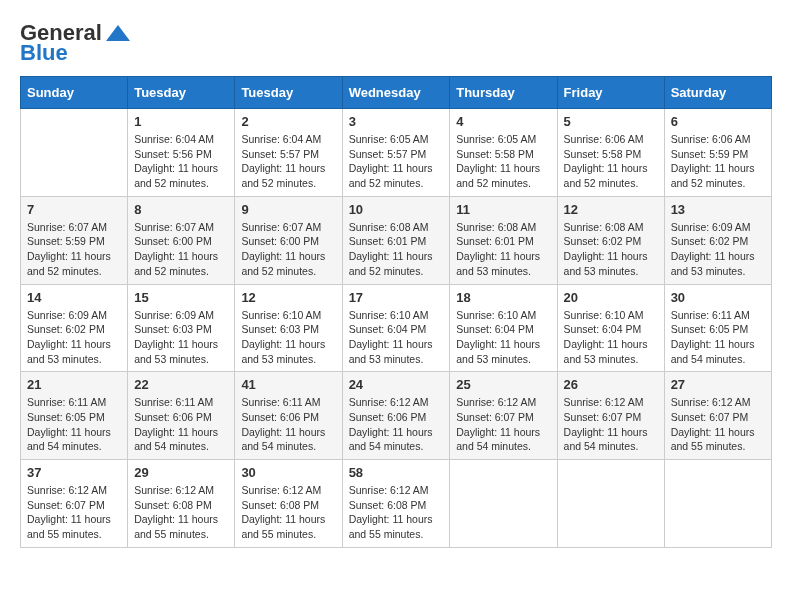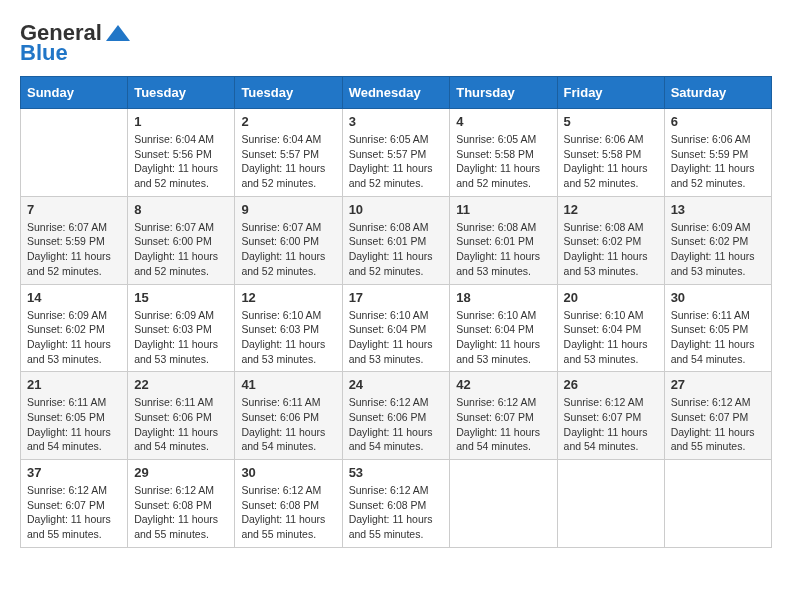--- a/index.html
+++ b/index.html
@@ -217,21 +217,21 @@
         </td>
         <td>
           <div class="day-number">41</div>
           <div class="day-info">Sunrise: 6:11 AM<br>Sunset: 6:06 PM<br>Daylight: 11 hours<br>and 54 minutes.</div>
         </td>
         <td>
           <div class="day-number">24</div>
           <div class="day-info">Sunrise: 6:12 AM<br>Sunset: 6:06 PM<br>Daylight: 11 hours<br>and 54 minutes.</div>
         </td>
         <td>
-          <div class="day-number">42</div>
+          <div class="day-number">25</div>
           <div class="day-info">Sunrise: 6:12 AM<br>Sunset: 6:07 PM<br>Daylight: 11 hours<br>and 54 minutes.</div>
         </td>
         <td>
           <div class="day-number">26</div>
           <div class="day-info">Sunrise: 6:12 AM<br>Sunset: 6:07 PM<br>Daylight: 11 hours<br>and 54 minutes.</div>
         </td>
         <td>
           <div class="day-number">27</div>
           <div class="day-info">Sunrise: 6:12 AM<br>Sunset: 6:07 PM<br>Daylight: 11 hours<br>and 55 minutes.</div>
         </td>
@@ -243,21 +243,21 @@
         </td>
         <td>
           <div class="day-number">29</div>
           <div class="day-info">Sunrise: 6:12 AM<br>Sunset: 6:08 PM<br>Daylight: 11 hours<br>and 55 minutes.</div>
         </td>
         <td>
           <div class="day-number">30</div>
           <div class="day-info">Sunrise: 6:12 AM<br>Sunset: 6:08 PM<br>Daylight: 11 hours<br>and 55 minutes.</div>
         </td>
         <td>
-          <div class="day-number">53</div>
+          <div class="day-number">58</div>
           <div class="day-info">Sunrise: 6:12 AM<br>Sunset: 6:08 PM<br>Daylight: 11 hours<br>and 55 minutes.</div>
         </td>
         <td class="empty-cell"></td>
         <td class="empty-cell"></td>
         <td class="empty-cell"></td>
       </tr>
     </tbody>
 </table>
 
 </body></html>

